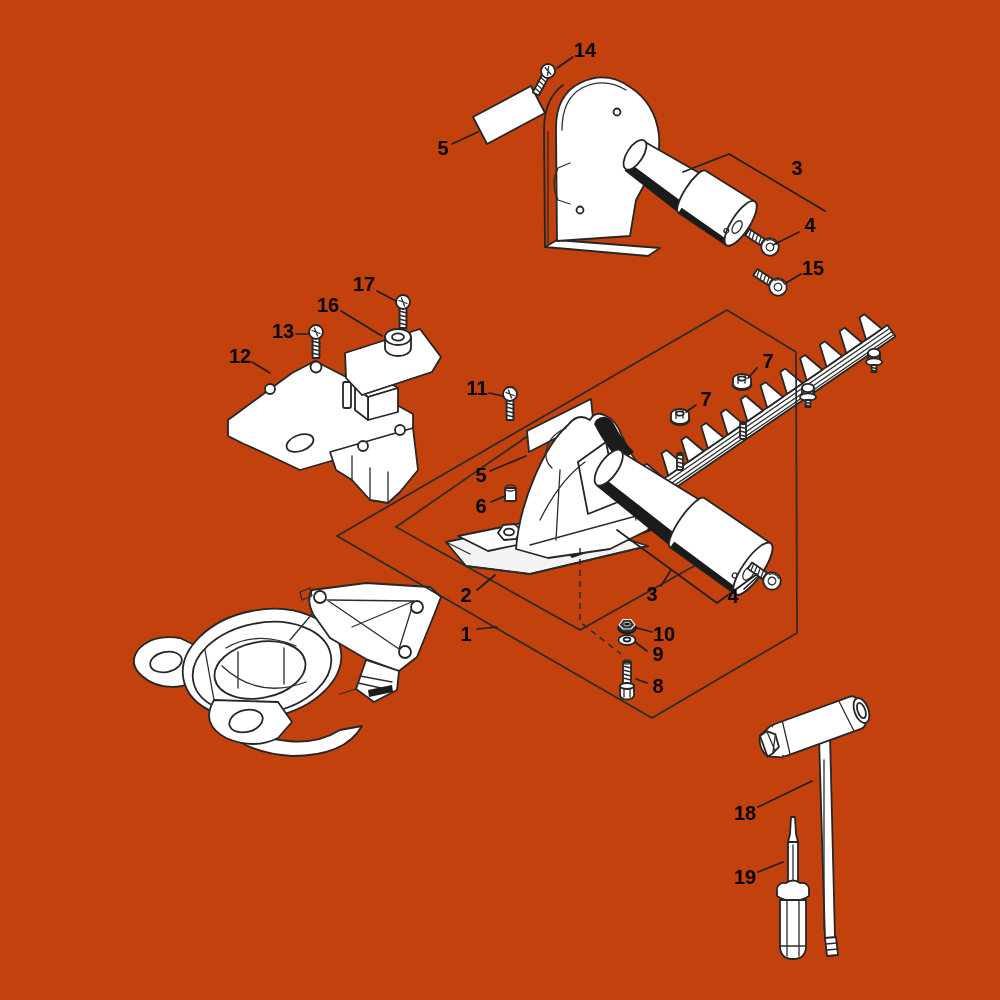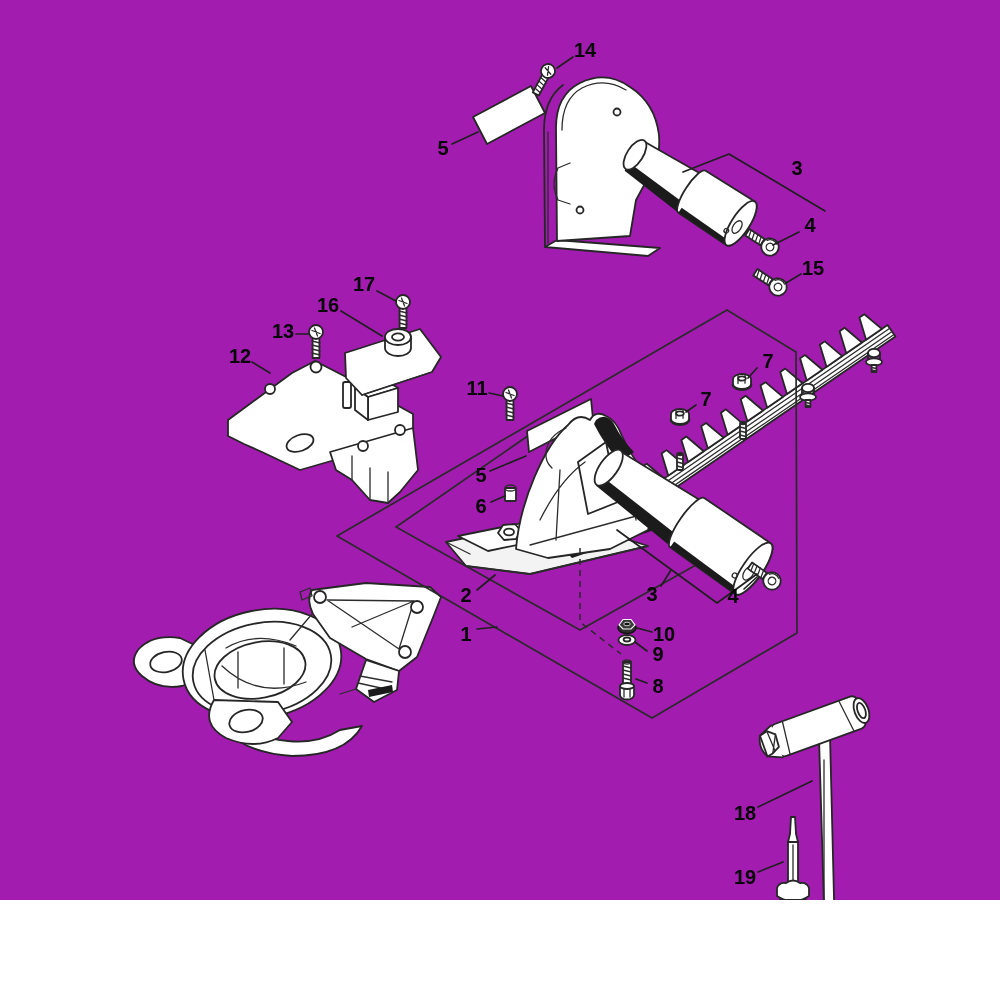--- a/index.html
+++ b/index.html
@@ -1,16 +1,16 @@
 <!DOCTYPE html>
 <html><head>
 <meta charset="utf-8">
 <style>
   html,body{margin:0;padding:0;background:#ffffff;}
-  .stage{position:relative;width:1000px;height:900px;background:#a21caf;overflow:hidden;
+  .stage{position:relative;width:1000px;height:1000px;background:#c2410c;overflow:hidden;
          font-family:"Liberation Sans", sans-serif;}
   svg{display:block}
   .part{fill:#ffffff;stroke:#262626;stroke-width:1.8;stroke-linejoin:round;stroke-linecap:round;}
   .thin{fill:none;stroke:#2c2c2c;stroke-width:1.3;stroke-linejoin:round;stroke-linecap:round;}
   .noline{fill:none;stroke:#262626;stroke-width:1.8;stroke-linejoin:round;stroke-linecap:round;}
   .dark{fill:#1b1b1b;stroke:none;}
   .gray{fill:#f3f3f3;stroke:#262626;stroke-width:1.8;stroke-linejoin:round;}
   .boxline{fill:none;stroke:#2a2a2a;stroke-width:1.7;stroke-linejoin:miter;}
   .leader{fill:none;stroke:#1f1f1f;stroke-width:1.7;stroke-linecap:round;stroke-linejoin:round;}
   .dash{fill:none;stroke:#2a2a2a;stroke-width:1.5;stroke-dasharray:6 5;}

